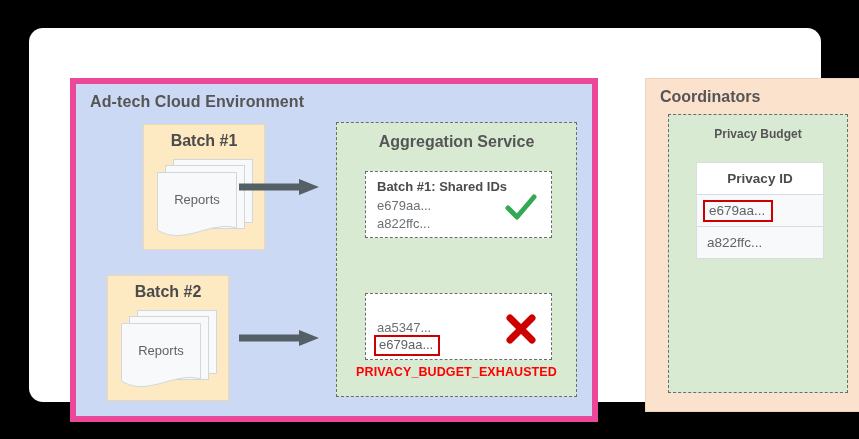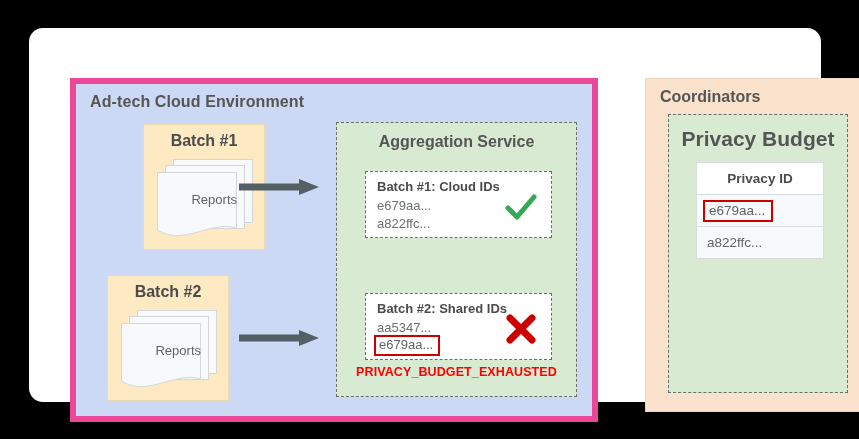--- a/index.html
+++ b/index.html
@@ -97,21 +97,21 @@
     left: 0px; top: 13px; width: 80px; height: 64px;
     border: none;
     background: transparent;
   }
   .sheet.front svg { display:block; }
   .reports-label {
     position: absolute;
     left: 0px;
     top: 33px;
     width: 80px;
-    text-align: right;
+    text-align: center;
     font-size: 13px;
     color: #5f6368;
     white-space: nowrap;
   }
 
   
   .arrow {
     position: absolute;
     width: 80px;
     height: 16px;
@@ -226,21 +226,21 @@
     width: 178px;
     height: 277px;
     background: #d9ead3;
     border: 1px dashed #6b6b6b;
   }
   #privacy-budget-title {
     position: absolute;
     left: 0; top: 12px;
     width: 178px;
     text-align: center;
-    font-size: 21px;
+    font-size: 12px;
     font-weight: bold;
     color: #555555;
     white-space: nowrap;
   }
 
   #shared-id-table {
     position: absolute;
     left: 27px;
     top: 47px;
     width: 128px;
@@ -331,32 +331,31 @@
         <svg width="80" height="16" viewBox="0 0 80 16" xmlns="http://www.w3.org/2000/svg">
           <rect x="0" y="4.5" width="62" height="7" fill="#555f66"></rect>
           <path d="M60 0 L80 8 L60 16 Z" fill="#555f66"></path>
         </svg>
       </div>
 
       <div id="aggregation-panel">
         <div id="aggregation-title">Aggregation Service</div>
 
         <div id="batch1-card" class="id-card">
-          <div class="id-card-title">Batch #1: Cloud IDs</div>
+          <div class="id-card-title">Batch #1: Shared IDs</div>
           <div class="id-line l1">e679aa...</div>
           <div class="id-line l2">a822ffc...</div>
           <div class="mark" id="check-mark">
             <svg width="32" height="28" viewBox="0 0 32 28" xmlns="http://www.w3.org/2000/svg">
               <path d="M3 14 L12 23 L29 3" fill="none" stroke="#34a853" stroke-width="5" stroke-linecap="round" stroke-linejoin="round"></path>
             </svg>
           </div>
         </div>
 
         <div id="batch2-card" class="id-card">
-          <div class="id-card-title">Batch #2: Shared IDs</div>
           <div class="id-line l1">aa5347...</div>
           <div class="id-line flagged">e679aa...</div>
           <div class="mark" id="x-mark">
             <svg width="32" height="30" viewBox="0 0 32 30" xmlns="http://www.w3.org/2000/svg">
               <path d="M5 4 L27 26 M27 4 L5 26" fill="none" stroke="#cc0000" stroke-width="7" stroke-linecap="round"></path>
             </svg>
           </div>
         </div>
 
         <div id="budget-exhausted">PRIVACY_BUDGET_EXHAUSTED</div>

